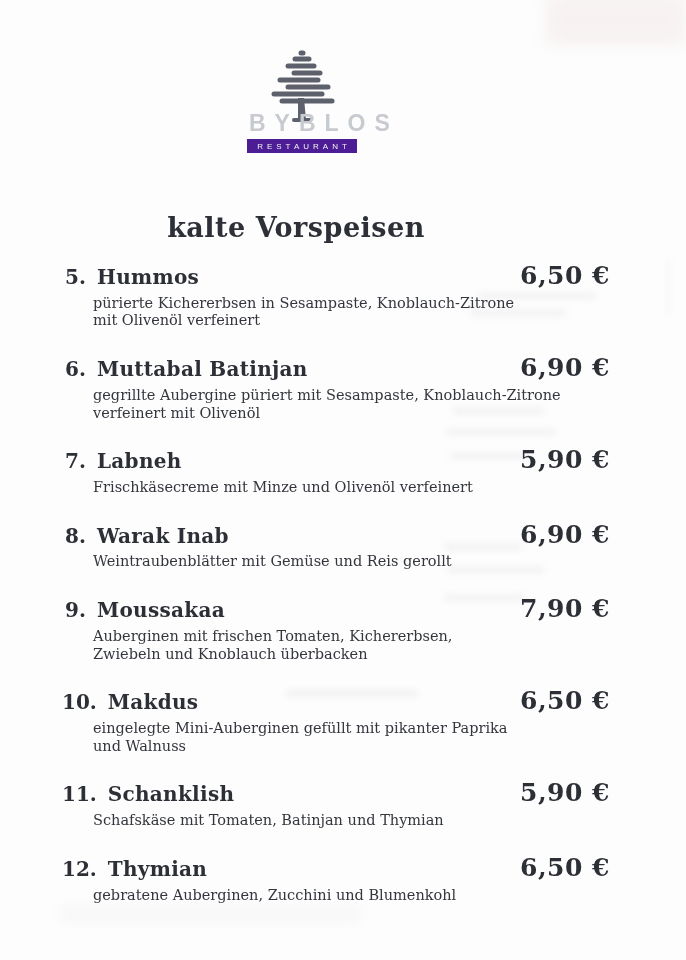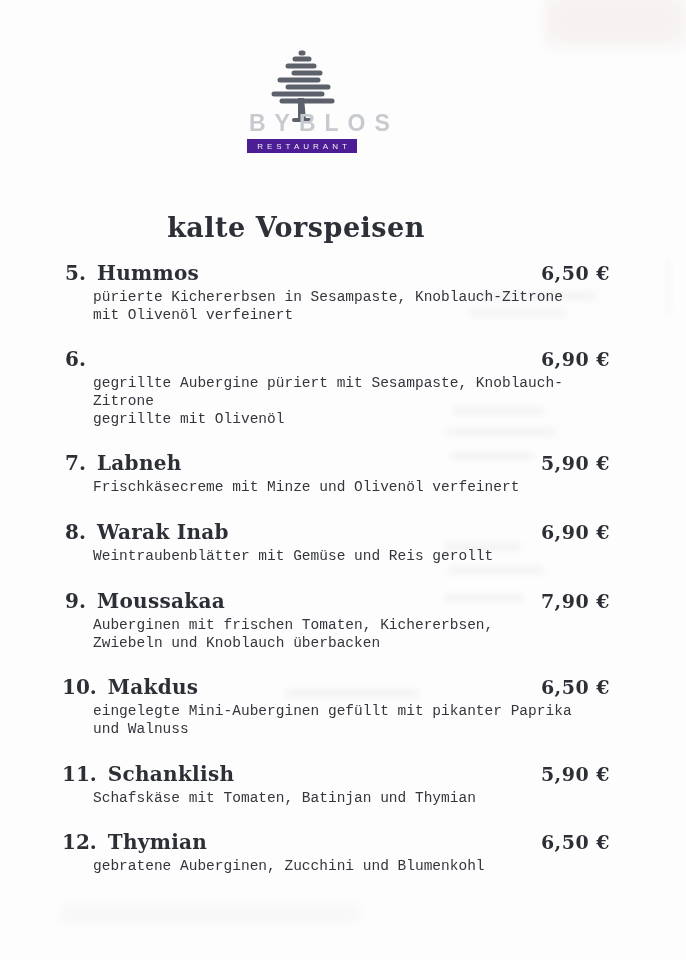--- a/index.html
+++ b/index.html
@@ -75,28 +75,27 @@
   .head {
     display: flex;
     align-items: baseline;
     font-size: 20px;
     font-weight: bold;
     line-height: 1.15;
     color: #2d2f36;
   }
   .num { min-width: 24px; text-align: right; }
   .name { margin-left: 11px; letter-spacing: 0.3px; }
-  .price { margin-left: auto; font-size: 19px; letter-spacing: 0.5px; }
+  .price { margin-left: auto; font-size: 25px; letter-spacing: 0.5px; }
   .desc {
     margin-left: 31px;
     margin-top: 4px;
     font-size: 14.5px;
     line-height: 1.22;
     color: #34363d;
-    font-family: Liberation Mono, monospace;
   }
 
   
   .ghost {
     position: absolute;
     background: #ebebee;
     filter: blur(3px);
     opacity: 0.55;
     border-radius: 3px;
     pointer-events: none;
@@ -157,25 +156,26 @@
       </div>
       <div class="desc">
           <div>pürierte Kichererbsen in Sesampaste, Knoblauch-Zitrone</div>
           <div>mit Olivenöl verfeinert</div>
         </div>
     </section>
 
     <section class="item">
       <div class="head">
         <span class="num">6.</span>
+        <span class="name">Muttabal Batinjan</span>
         <span class="price">6,90 €</span>
       </div>
       <div class="desc">
           <div>gegrillte Aubergine püriert mit Sesampaste, Knoblauch-Zitrone</div>
-          <div>gegrillte mit Olivenöl</div>
+          <div>verfeinert mit Olivenöl</div>
         </div>
     </section>
 
     <section class="item">
       <div class="head">
         <span class="num">7.</span>
         <span class="name">Labneh</span>
         <span class="price">5,90 €</span>
       </div>
       <div class="desc">

